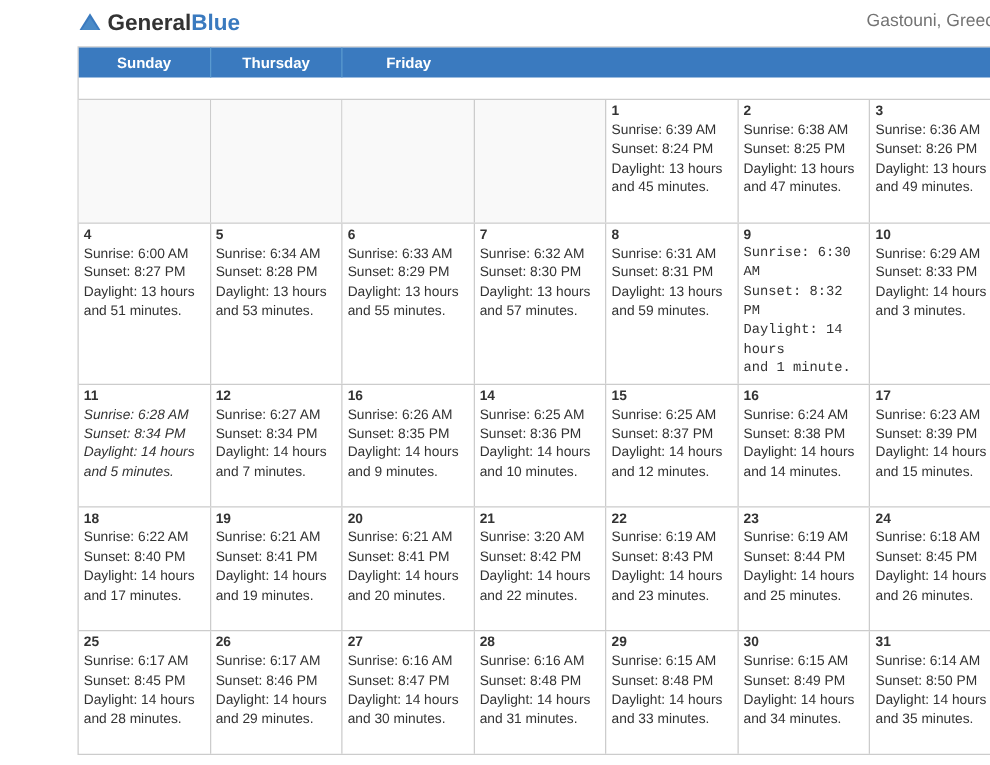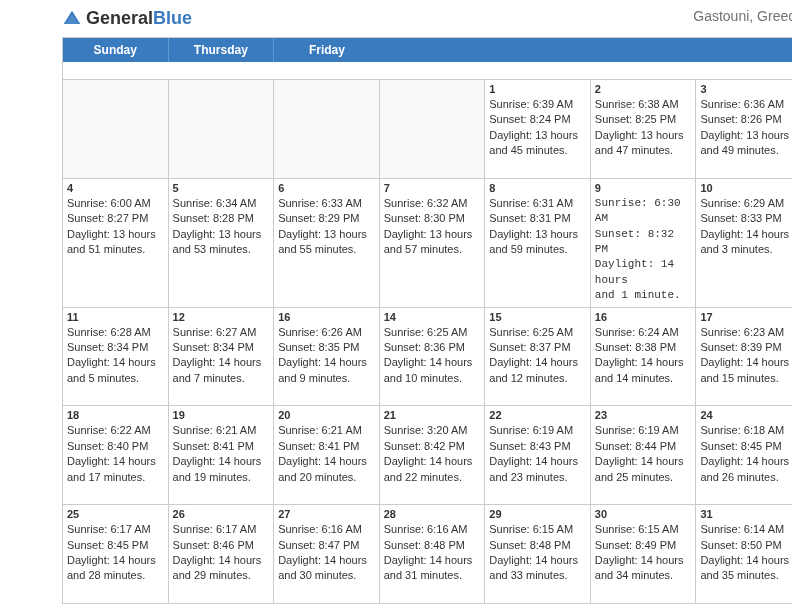--- a/index.html
+++ b/index.html
@@ -199,21 +199,21 @@
             <span class="day-num">10</span>
             <div class="day-info" style="white-space: pre-line;">Sunrise: 6:29 AM
 Sunset: 8:33 PM
 Daylight: 14 hours
 and 3 minutes.</div>
           </div>
         </div>
         <div class="cal-row">
           <div class="cal-cell">
             <span class="day-num">11</span>
-            <div class="day-info" style="white-space: pre-line;">Sunrise: 6:28 AM
+            <div class="day-info" style="white-space: pre-line; font-style: italic;">Sunrise: 6:28 AM
 Sunset: 8:34 PM
 Daylight: 14 hours
 and 5 minutes.</div>
           </div>
           <div class="cal-cell">
             <span class="day-num">12</span>
             <div class="day-info" style="white-space: pre-line;">Sunrise: 6:27 AM
 Sunset: 8:34 PM
 Daylight: 14 hours
 and 7 minutes.</div>

